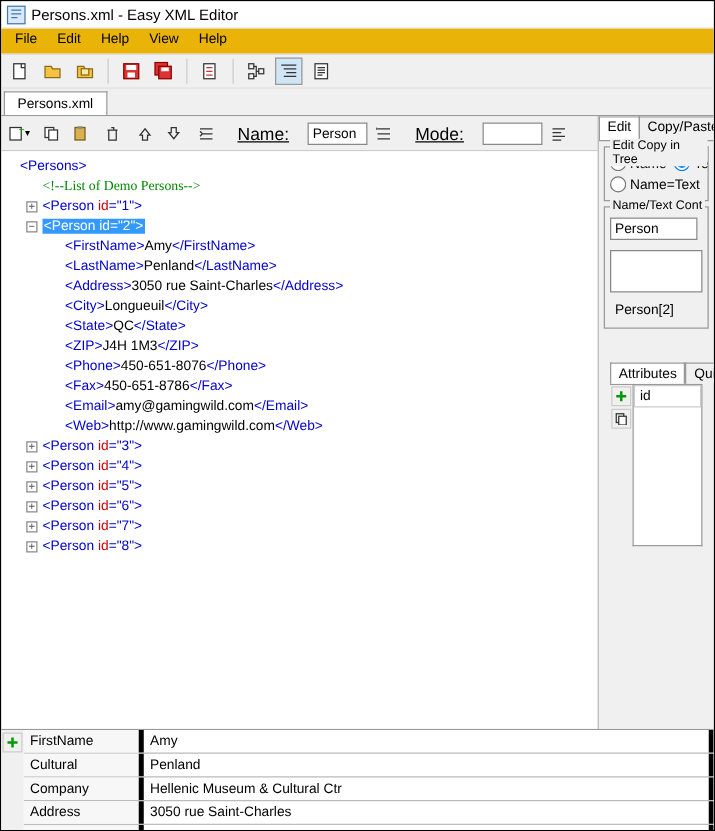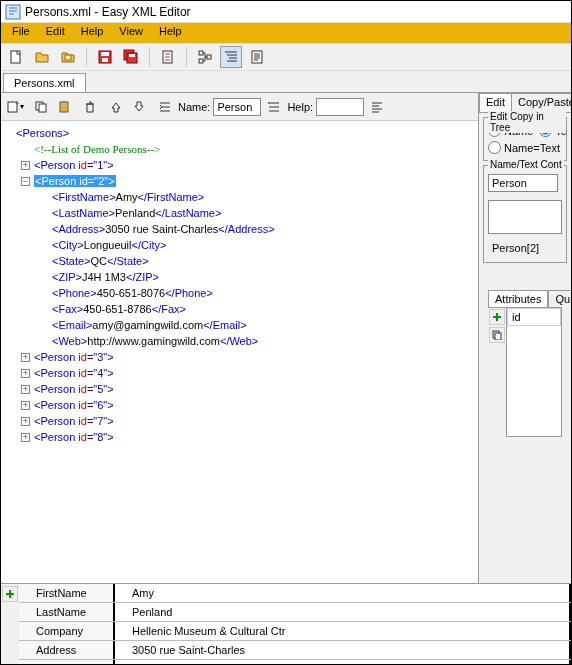--- a/index.html
+++ b/index.html
@@ -13,21 +13,21 @@
 .toolbar .tb-btn { width: 22px; height: 22px; display: flex; align-items: center; justify-content: center; border: 1px solid transparent; cursor: default; }
 .toolbar .tb-btn.active { border: 1px solid #999; background: #d0e5f5; }
 .toolbar .sep { width: 1px; height: 20px; background: #ccc; margin: 0 3px; }
 .file-tabs { background: #f0f0f0; height: 22px; display: flex; align-items: flex-end; padding-left: 2px; border-bottom: 1px solid #999; }
 .file-tabs .tab { background: #fff; border: 1px solid #999; border-bottom: none; padding: 3px 10px; font-size: 11px; }
 .content { display: flex; height: 490px; }
 .left-pane { width: 478px; display: flex; flex-direction: column; border-right: 1px solid #999; }
 .right-pane { flex: 1; background: #f0f0f0; overflow: hidden; }
 .tree-toolbar { height: 28px; background: #f0f0f0; border-bottom: 1px solid #ccc; display: flex; align-items: center; padding: 2px 4px; gap: 3px; }
 .tree-toolbar .tb-btn { width: 20px; height: 20px; display: flex; align-items: center; justify-content: center; border: 1px solid transparent; }
-.tree-toolbar .lbl { font-size: 11px; margin: 0 0; }
+.tree-toolbar .lbl { font-size: 14px; margin: 0 12px; text-decoration: underline; }
 .tree-toolbar input { border: 1px solid #888; height: 18px; width: 48px; padding: 0 3px; font-size: 11px; }
 .tree-view { flex: 1; background: #fff; overflow: auto; padding: 4px 2px; font-family: Tahoma, Arial; font-size: 11px; line-height: 16px; }
 .tree-view .row { display: flex; align-items: center; white-space: nowrap; }
 .tree-view .expander { width: 9px; height: 9px; border: 1px solid #888; display: inline-flex; align-items: center; justify-content: center; font-size: 9px; line-height: 1; margin-right: 4px; background: #fff; color: #555; cursor: default; }
 .tree-view .spacer { display: inline-block; }
 .xml-tag { color: #0000cc; }
 .xml-attr-name { color: #cc0000; }
 .xml-attr-val { color: #0000cc; }
 .xml-text { color: #000; }
 .xml-comment { color: #008800; font-family: Liberation Serif, serif; }
@@ -47,21 +47,21 @@
 .attr-table .attr-row { display: flex; }
 .attr-table .attr-cell { border: 1px solid #ccc; padding: 2px 4px; height: 18px; }
 .attr-side { width: 18px; display: flex; flex-direction: column; }
 .attr-side .attr-btn { width: 16px; height: 16px; border: 1px solid #ccc; margin: 1px; display: flex; align-items: center; justify-content: center; }
 .bottom-pane { border-top: 1px solid #999; background: #f0f0f0; }
 .bottom-table-wrap { display: flex; height: 120px; }
 .bottom-side { width: 18px; background: #f0f0f0; }
 .bottom-side .bbtn { width: 16px; height: 16px; margin: 2px 1px; border: 1px solid #ccc; display: flex; align-items: center; justify-content: center; }
 .bottom-table { flex: 1; background: #fff; overflow: auto; }
 .bottom-table .brow { display: flex; border-bottom: 1px solid #bbb; }
-.bottom-table .bcell { border-right: 2px solid #000000; padding: 3px 17px; font-size: 11px; }
+.bottom-table .bcell { border-right: 4px solid #000000; padding: 3px 5px; font-size: 11px; }
 .bottom-table .bcell.key { width: 96px; background: #f7f7f7; }
 .bottom-table .bcell.val { flex: 1; }
 .path-display { font-size: 11px; padding: 4px; }
 </style>
 </head>
 <body>
 
 <div class="titlebar">
   <svg class="icon" viewBox="0 0 16 16">
       <rect x="1" y="1" width="14" height="14" fill="#dde8f5" stroke="#3a7abd"></rect>
@@ -191,21 +191,21 @@
           </svg>
         </div>
       <span class="lbl">Name:</span>
       <input type="text" value="Person" style="">
       <div class="tb-btn">
           <svg width="12" height="12" viewBox="0 0 12 12">
             <path d="M1 2h10M1 6h10M1 10h10" stroke="#333"></path>
             <circle cx="0" cy="2" r="1" fill="#333"></circle>
           </svg>
         </div>
-      <span class="lbl">Help:</span>
+      <span class="lbl">Mode:</span>
       <input type="text" value="" style="">
       <div class="tb-btn">
           <svg width="12" height="12" viewBox="0 0 12 12">
             <path d="M1 2h10M1 5h7M1 8h10M1 11h7" stroke="#333"></path>
           </svg>
         </div>
     </div>
     <div class="tree-view" id="tree-container">
         <div class="row">
           <span class="spacer" style="width: 0px;"></span>
@@ -377,21 +377,21 @@
             <path d="M5 1v8M1 5h8" stroke="#090" stroke-width="2"></path>
           </svg>
         </div>
     </div>
     <div class="bottom-table" id="bottom-table">
         <div class="brow">
           <div class="bcell key">FirstName</div>
           <div class="bcell val">Amy</div>
         </div>
         <div class="brow">
-          <div class="bcell key">LastName</div>
+          <div class="bcell key">Cultural</div>
           <div class="bcell val">Penland</div>
         </div>
         <div class="brow">
           <div class="bcell key">Company</div>
           <div class="bcell val">Hellenic Museum &amp; Cultural Ctr</div>
         </div>
         <div class="brow">
           <div class="bcell key">Address</div>
           <div class="bcell val">3050 rue Saint-Charles</div>
         </div>

